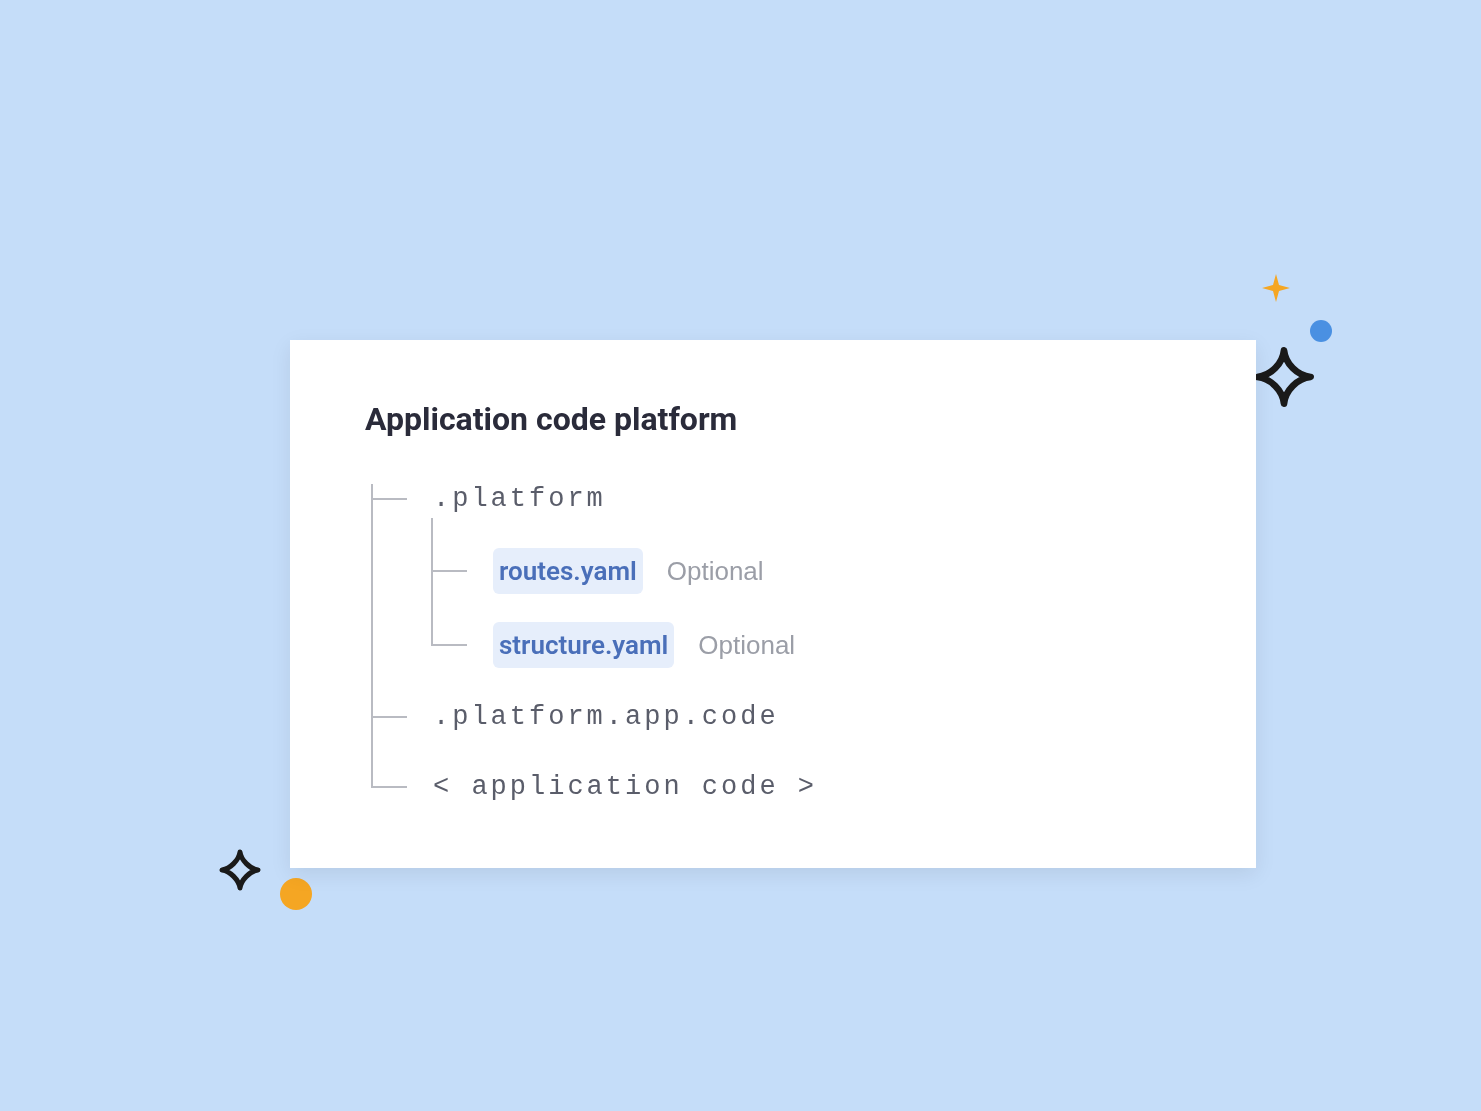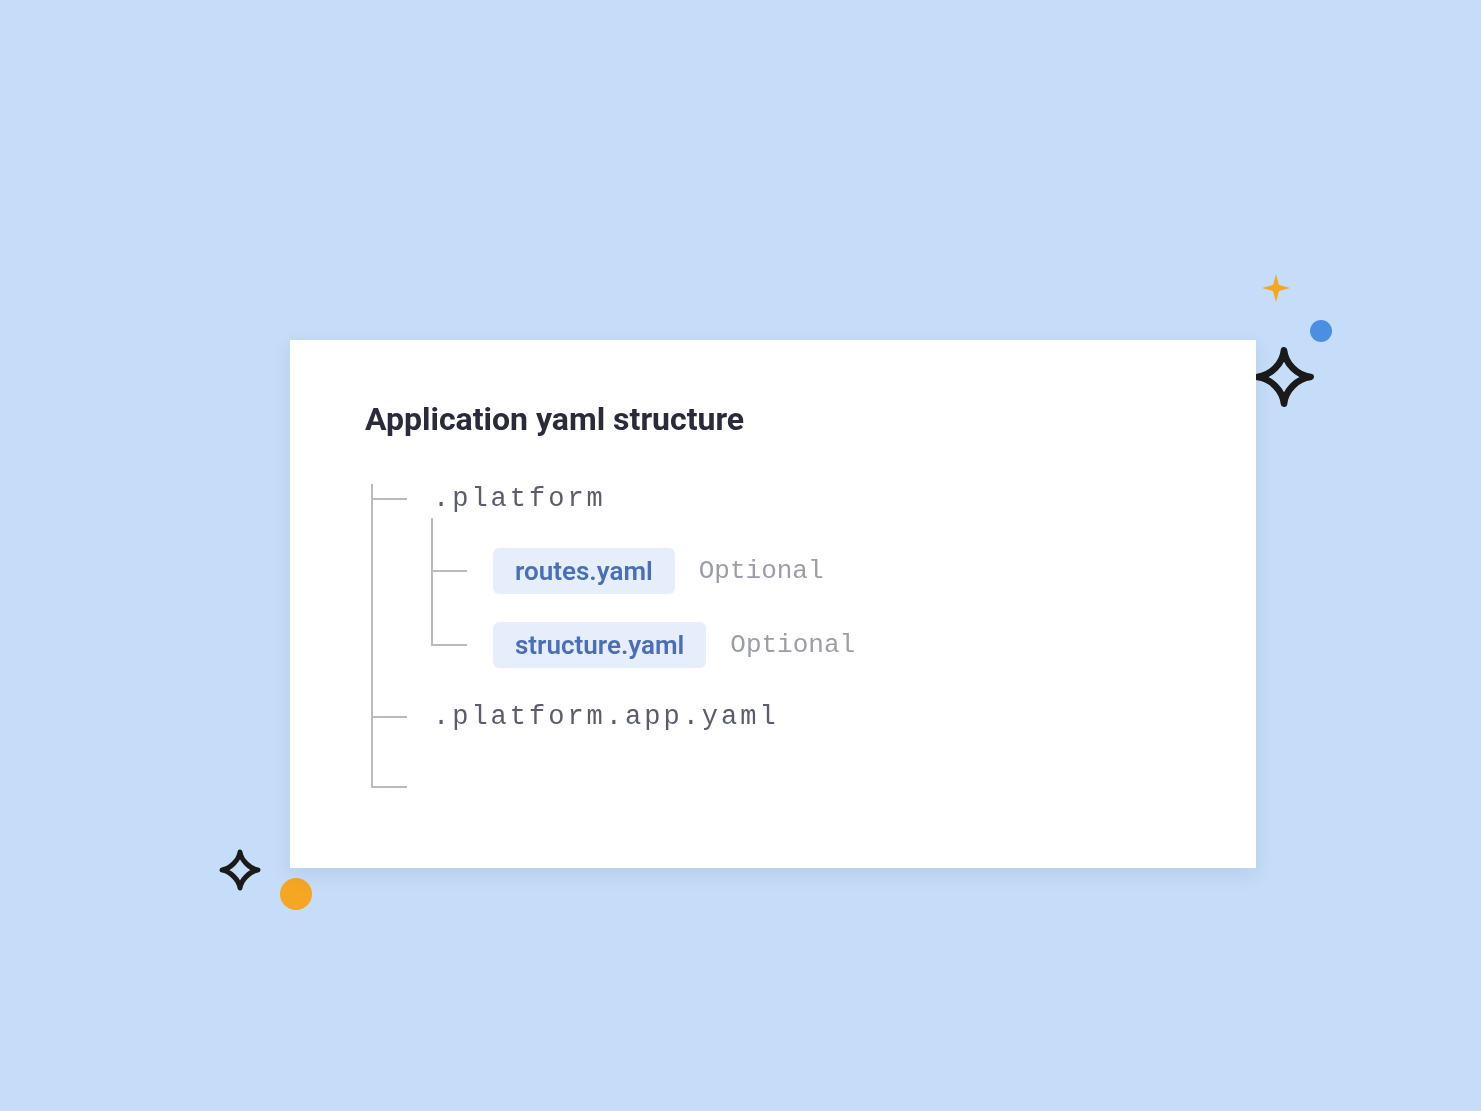--- a/index.html
+++ b/index.html
@@ -120,31 +120,31 @@
       letter-spacing: 3px;
       margin-left: 8px;
       text-align: right;
     }
     .pill {
       display: inline-block;
       background: #e6eefb;
       color: #4a6fb9;
       font-weight: 600;
       font-size: 26px;
-      padding: 8px 22px;
+      padding: 8px 6px;
       border-radius: 6px;
       margin-left: 8px;
       font-family: -apple-system, BlinkMacSystemFont, 'Segoe UI', Roboto, sans-serif;
       letter-spacing: 0;
     }
     .note {
       font-size: 26px;
       color: #9b9ea7;
       margin-left: 24px;
-      font-family: Liberation Mono, monospace;
+      font-family: Liberation Sans, sans-serif;
     }
     
     .deco {
       position: absolute;
     }
     .dot {
       border-radius: 50%;
     }
   </style>
 </head>
@@ -163,21 +163,21 @@
 </div>
 
 <div class="deco" style="left:216px; top:846px;">
   <svg width="48" height="48" viewBox="0 0 48 48">
     <path d="M24 6 C25 14 34 23 42 24 C34 25 25 34 24 42 C23 34 14 25 6 24 C14 23 23 14 24 6 Z" fill="none" stroke="#1a1a1a" stroke-width="5" stroke-linejoin="round"></path>
   </svg>
 </div>
 <div class="deco dot" style="left:280px; top:878px; width:32px; height:32px; background:#f5a623;"></div>
 
 <div class="card">
-  <h2 class="card-title">Application yaml structure</h2>
+  <h2 class="card-title">Application code platform</h2>
 
   <div class="tree-row">
     <div class="branch tee-first"></div>
     <span class="tree-label">.platform</span>
   </div>
 
   <div class="tree-row">
     <div class="indent-spacer has-vert"></div>
     <div class="branch tee"></div>
     <span class="pill">routes.yaml</span>
@@ -186,19 +186,20 @@
 
   <div class="tree-row">
     <div class="indent-spacer has-vert"></div>
     <div class="branch corner"></div>
     <span class="pill">structure.yaml</span>
     <span class="note">Optional</span>
   </div>
 
   <div class="tree-row">
     <div class="branch tee"></div>
-    <span class="tree-label">.platform.app.yaml</span>
+    <span class="tree-label">.platform.app.code</span>
   </div>
 
   <div class="tree-row">
     <div class="branch corner"></div>
+    <span class="tree-label">&lt; application code &gt;</span>
   </div>
 </div>
 
 </body></html>

